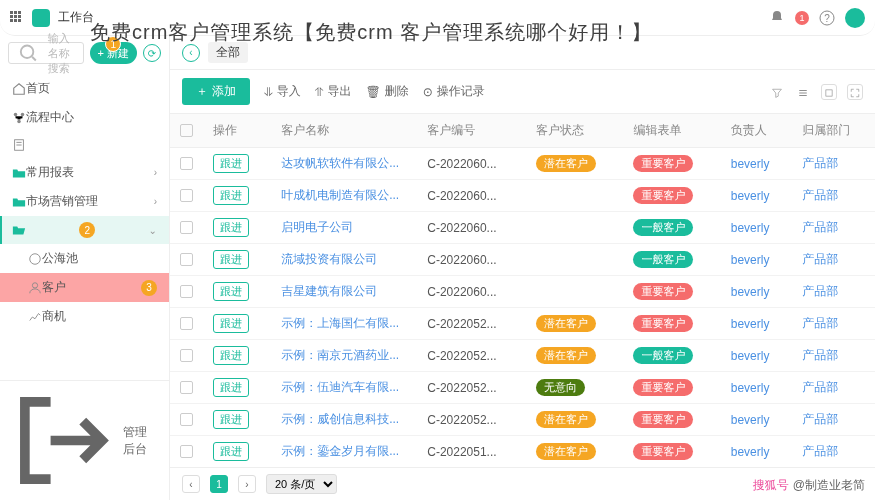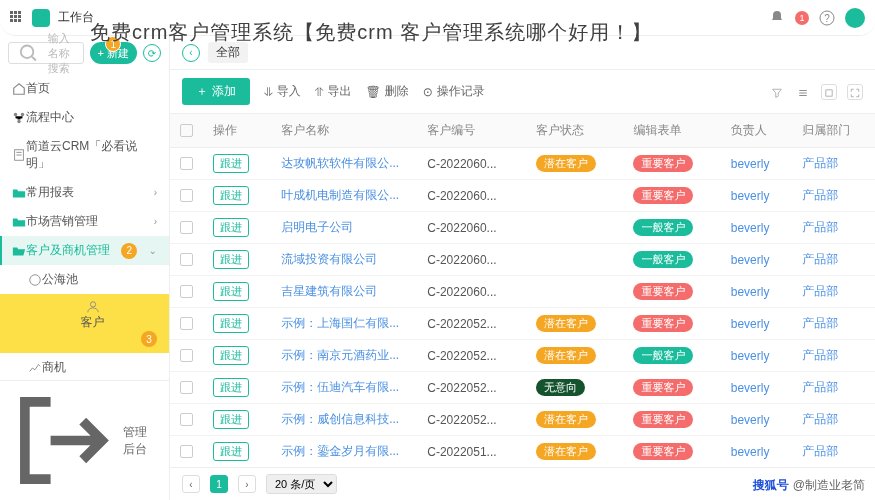--- a/index.html
+++ b/index.html
@@ -49,29 +49,29 @@
 table { width: 100%; border-collapse: collapse; }
 th { text-align: left; padding: 8px 10px; font-weight: 400; color: #888; font-size: 12px; border-bottom: 1px solid #eee; background: #fafafa; }
 td { padding: 6px 10px; border-bottom: 1px solid #f2f2f2; font-size: 12px; color: #555; white-space: nowrap; overflow: hidden; text-overflow: ellipsis; max-width: 120px; }
 .checkbox { width: 13px; height: 13px; border: 1px solid #ccc; border-radius: 2px; }
 .follow-btn { border: 1px solid #1abc9c; color: #1abc9c; padding: 1px 6px; border-radius: 3px; font-size: 11px; display: inline-block; }
 .link-cell { color: #4a90e2; }
 .pill { padding: 1px 8px; border-radius: 9px; color: #fff; font-size: 11px; display: inline-block; }
 .pill-orange { background: #f5a623; }
 .pill-red { background: #f56c6c; }
 .pill-teal { background: #1abc9c; }
-.pill-green { background: #14532d; }
+.pill-green { background: #4d7c0f; }
 
 .pager { display: flex; align-items: center; padding: 6px 12px; gap: 10px; border-top: 1px solid #eee; font-size: 12px; color: #666; }
 .pager .page-btn { width: 18px; height: 18px; border: 1px solid #ddd; border-radius: 3px; display: flex; align-items: center; justify-content: center; font-size: 10px; }
 .pager .page-btn.active { background: #1abc9c; color: #fff; border-color: #1abc9c; }
 .pager select { border: 1px solid #ddd; padding: 2px 4px; font-size: 11px; border-radius: 3px; }
 
 .watermark { position: absolute; bottom: 6px; right: 10px; font-size: 12px; color: #666; display: flex; align-items: center; gap: 4px; z-index: 20; }
-.watermark .sohu { color: #1d4ed8; font-weight: bold; }
+.watermark .sohu { color: #ec4899; font-weight: normal; }
 
 svg { width: 100%; height: 100%; }
 </style>
 </head>
 <body>
 
 <div class="header">
   <div class="apps-icon">
       <span></span>
       <span></span>
@@ -131,51 +131,49 @@
               <path stroke="currentColor" d="M4 6v2l4 2 4-2V6"></path>
             </svg></span>
           <span>流程中心</span>
         </div>
         <div class="nav-item">
           <span class="ic" style="color:#888"><svg viewBox="0 0 16 16">
               <rect x="3" y="2" width="10" height="12" fill="none" stroke="currentColor"></rect>
               <line x1="5" y1="5" x2="11" y2="5" stroke="currentColor"></line>
               <line x1="5" y1="8" x2="11" y2="8" stroke="currentColor"></line>
             </svg></span>
-          <span>简道云CRM「必看说明」</span>
         </div>
         <div class="nav-item">
           <span class="ic" style="color:#1abc9c"><svg viewBox="0 0 16 16">
               <path fill="currentColor" d="M1 4h5l1 2h8v7H1z"></path>
             </svg></span>
           <span>常用报表</span>
           <span class="chev">›</span>
         </div>
         <div class="nav-item">
           <span class="ic" style="color:#1abc9c"><svg viewBox="0 0 16 16">
               <path fill="currentColor" d="M1 4h5l1 2h8v7H1z"></path>
             </svg></span>
           <span>市场营销管理</span>
           <span class="chev">›</span>
         </div>
         <div class="nav-item active">
           <span class="ic" style="color:#1abc9c"><svg viewBox="0 0 16 16">
               <path fill="currentColor" d="M1 4h5l1 2h8l-2 7H1z"></path>
             </svg></span>
-          <span>客户及商机管理</span>
           <span class="num-badge">2</span>
           <span class="chev">⌄</span>
         </div>
         <div class="nav-item sub">
           <span class="ic" style="color:#888"><svg viewBox="0 0 16 16">
               <circle cx="8" cy="8" r="6" fill="none" stroke="currentColor"></circle>
             </svg></span>
           <span>公海池</span>
         </div>
-        <div class="nav-item sub" style="background: #fde047; flex-direction: column;">
+        <div class="nav-item sub" style="background: #fca5a5;">
           <span class="ic" style="color:#888"><svg viewBox="0 0 16 16">
               <circle cx="8" cy="5" r="3" fill="none" stroke="currentColor"></circle>
               <path fill="none" stroke="currentColor" d="M2 14c0-3 3-5 6-5s6 2 6 5"></path>
             </svg></span>
           <span>客户</span>
           <span class="num-badge">3</span>
         </div>
         <div class="nav-item sub">
           <span class="ic" style="color:#888"><svg viewBox="0 0 16 16">
               <path stroke="currentColor" fill="none" d="M2 12l3-4 3 2 4-6 2 2"></path>

